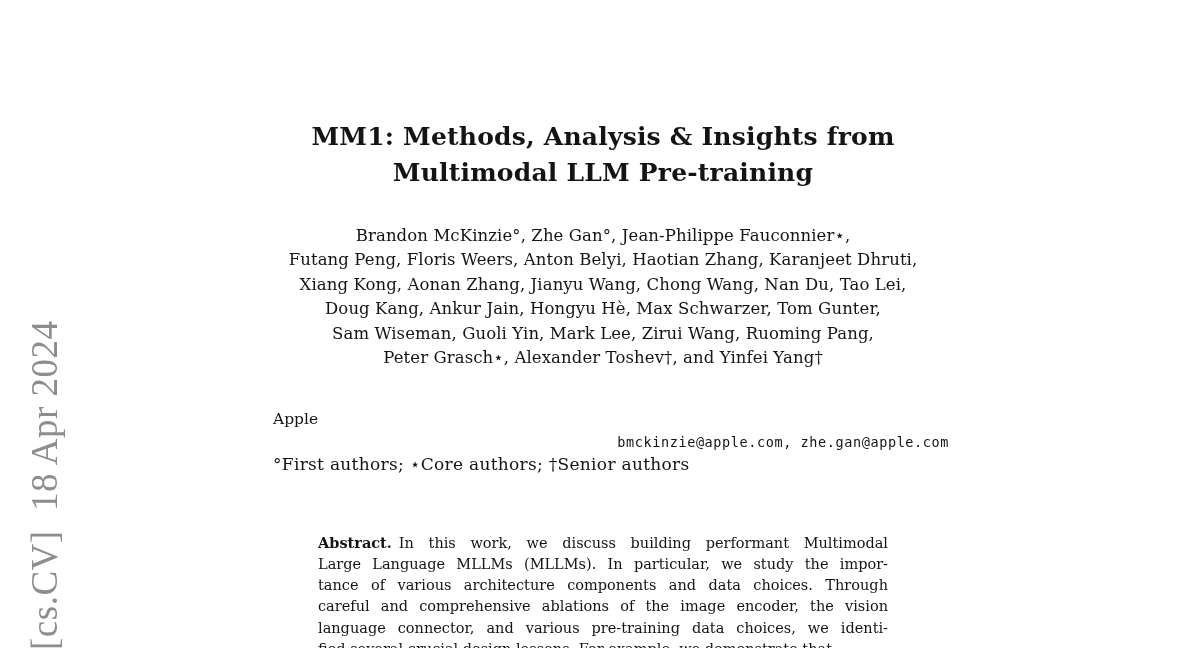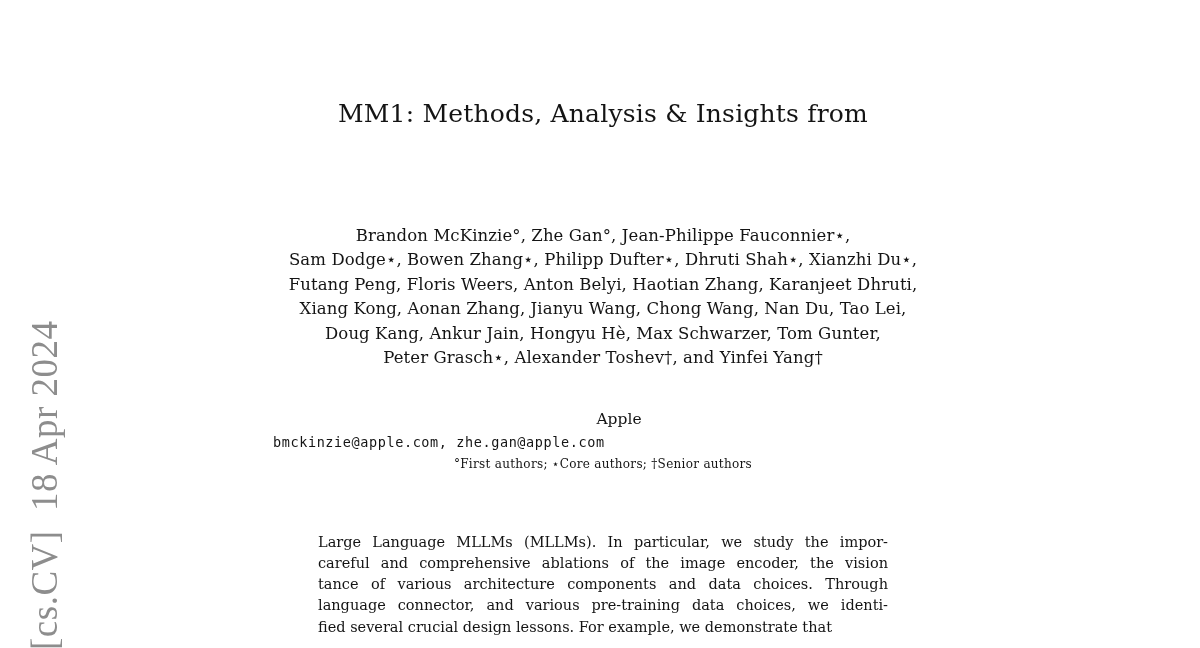--- a/index.html
+++ b/index.html
@@ -30,67 +30,66 @@
   
   .content {
     position: absolute;
     left: 273px;
     top: 0;
     width: 660px;
     height: 648px;
   }
   .title {
     position: absolute;
-    top: 96px;
+    top: 119px;
     left: 0;
     width: 660px;
     text-align: center;
-    font-weight: normal;
+    font-weight: bold;
     font-size: 25px;
     line-height: 36px;
     letter-spacing: 0.2px;
   }
   .authors {
     position: absolute;
     top: 224px;
     left: -20px;
     width: 700px;
     text-align: center;
     font-size: 16.5px;
     line-height: 24.4px;
     letter-spacing: 0.1px;
   }
   .author-line { white-space: nowrap; }
   .affil-institution {
     position: absolute;
     top: 409px;
-    left: 16px;
+    left: 0;
     width: 660px;
-    text-align: center;
     font-size: 15.5px;
     line-height: 20px;
   }
   .affil-emails {
     position: absolute;
     top: 432px;
-    left: 0;
+    left: 16px;
     width: 660px;
-    text-align: left;
+    text-align: right;
     font-family: "DejaVu Sans Mono", "Liberation Mono", monospace;
     font-size: 13.5px;
     line-height: 20px;
     letter-spacing: 0.6px;
   }
   .affil-footnote {
     position: absolute;
     top: 454px;
     left: 0;
     width: 660px;
-    text-align: center;
-    font-size: 12px;
+    text-align: left;
+    font-size: 17px;
     line-height: 20px;
     letter-spacing: 0.3px;
   }
   .abstract {
     position: absolute;
     top: 531.5px;
     left: 45px;
     width: 570px;
     font-size: 14.5px;
     line-height: 21.3px;
@@ -113,39 +112,43 @@
 <body>
 
 <div class="page">
 
   <div class="arxiv-stamp">[cs.CV]  18 Apr 2024</div>
 
   <div class="content">
 
     <div class="title">
       <div>MM1: Methods, Analysis &amp; Insights from</div>
+      <div>Multimodal LLM Pre-training</div>
     </div>
 
     <div class="authors">
       <div class="author-line">Brandon McKinzie°, Zhe Gan°, Jean-Philippe Fauconnier⋆,</div>
-      <div class="author-line">Sam Dodge⋆, Bowen Zhang⋆, Philipp Dufter⋆, Dhruti Shah⋆, Xianzhi Du⋆,</div>
       <div class="author-line">Futang Peng, Floris Weers, Anton Belyi, Haotian Zhang, Karanjeet Dhruti,</div>
       <div class="author-line">Xiang Kong, Aonan Zhang, Jianyu Wang, Chong Wang, Nan Du, Tao Lei,</div>
       <div class="author-line">Doug Kang, Ankur Jain, Hongyu Hè, Max Schwarzer, Tom Gunter,</div>
+      <div class="author-line">Sam Wiseman, Guoli Yin, Mark Lee, Zirui Wang, Ruoming Pang,</div>
       <div class="author-line">Peter Grasch⋆, Alexander Toshev†, and Yinfei Yang†</div>
     </div>
 
     <div class="affil-institution">Apple</div>
 
     <div class="affil-emails">bmckinzie@apple.com, zhe.gan@apple.com</div>
 
     <div class="affil-footnote">°First authors; ⋆Core authors; †Senior authors</div>
 
     <div class="abstract">
+      <div class="abs-line">
+        <span class="abs-label">Abstract.</span><span>In this work, we discuss building performant Multimodal</span>
+      </div>
       <div class="abs-line">Large Language MLLMs (MLLMs). In particular, we study the impor-</div>
+      <div class="abs-line">tance of various architecture components and data choices. Through</div>
       <div class="abs-line">careful and comprehensive ablations of the image encoder, the vision</div>
-      <div class="abs-line">tance of various architecture components and data choices. Through</div>
       <div class="abs-line">language connector, and various pre-training data choices, we identi-</div>
       <div class="abs-line last">fied several crucial design lessons. For example, we demonstrate that</div>
     </div>
 
   </div>
 </div>
 
 </body></html>

